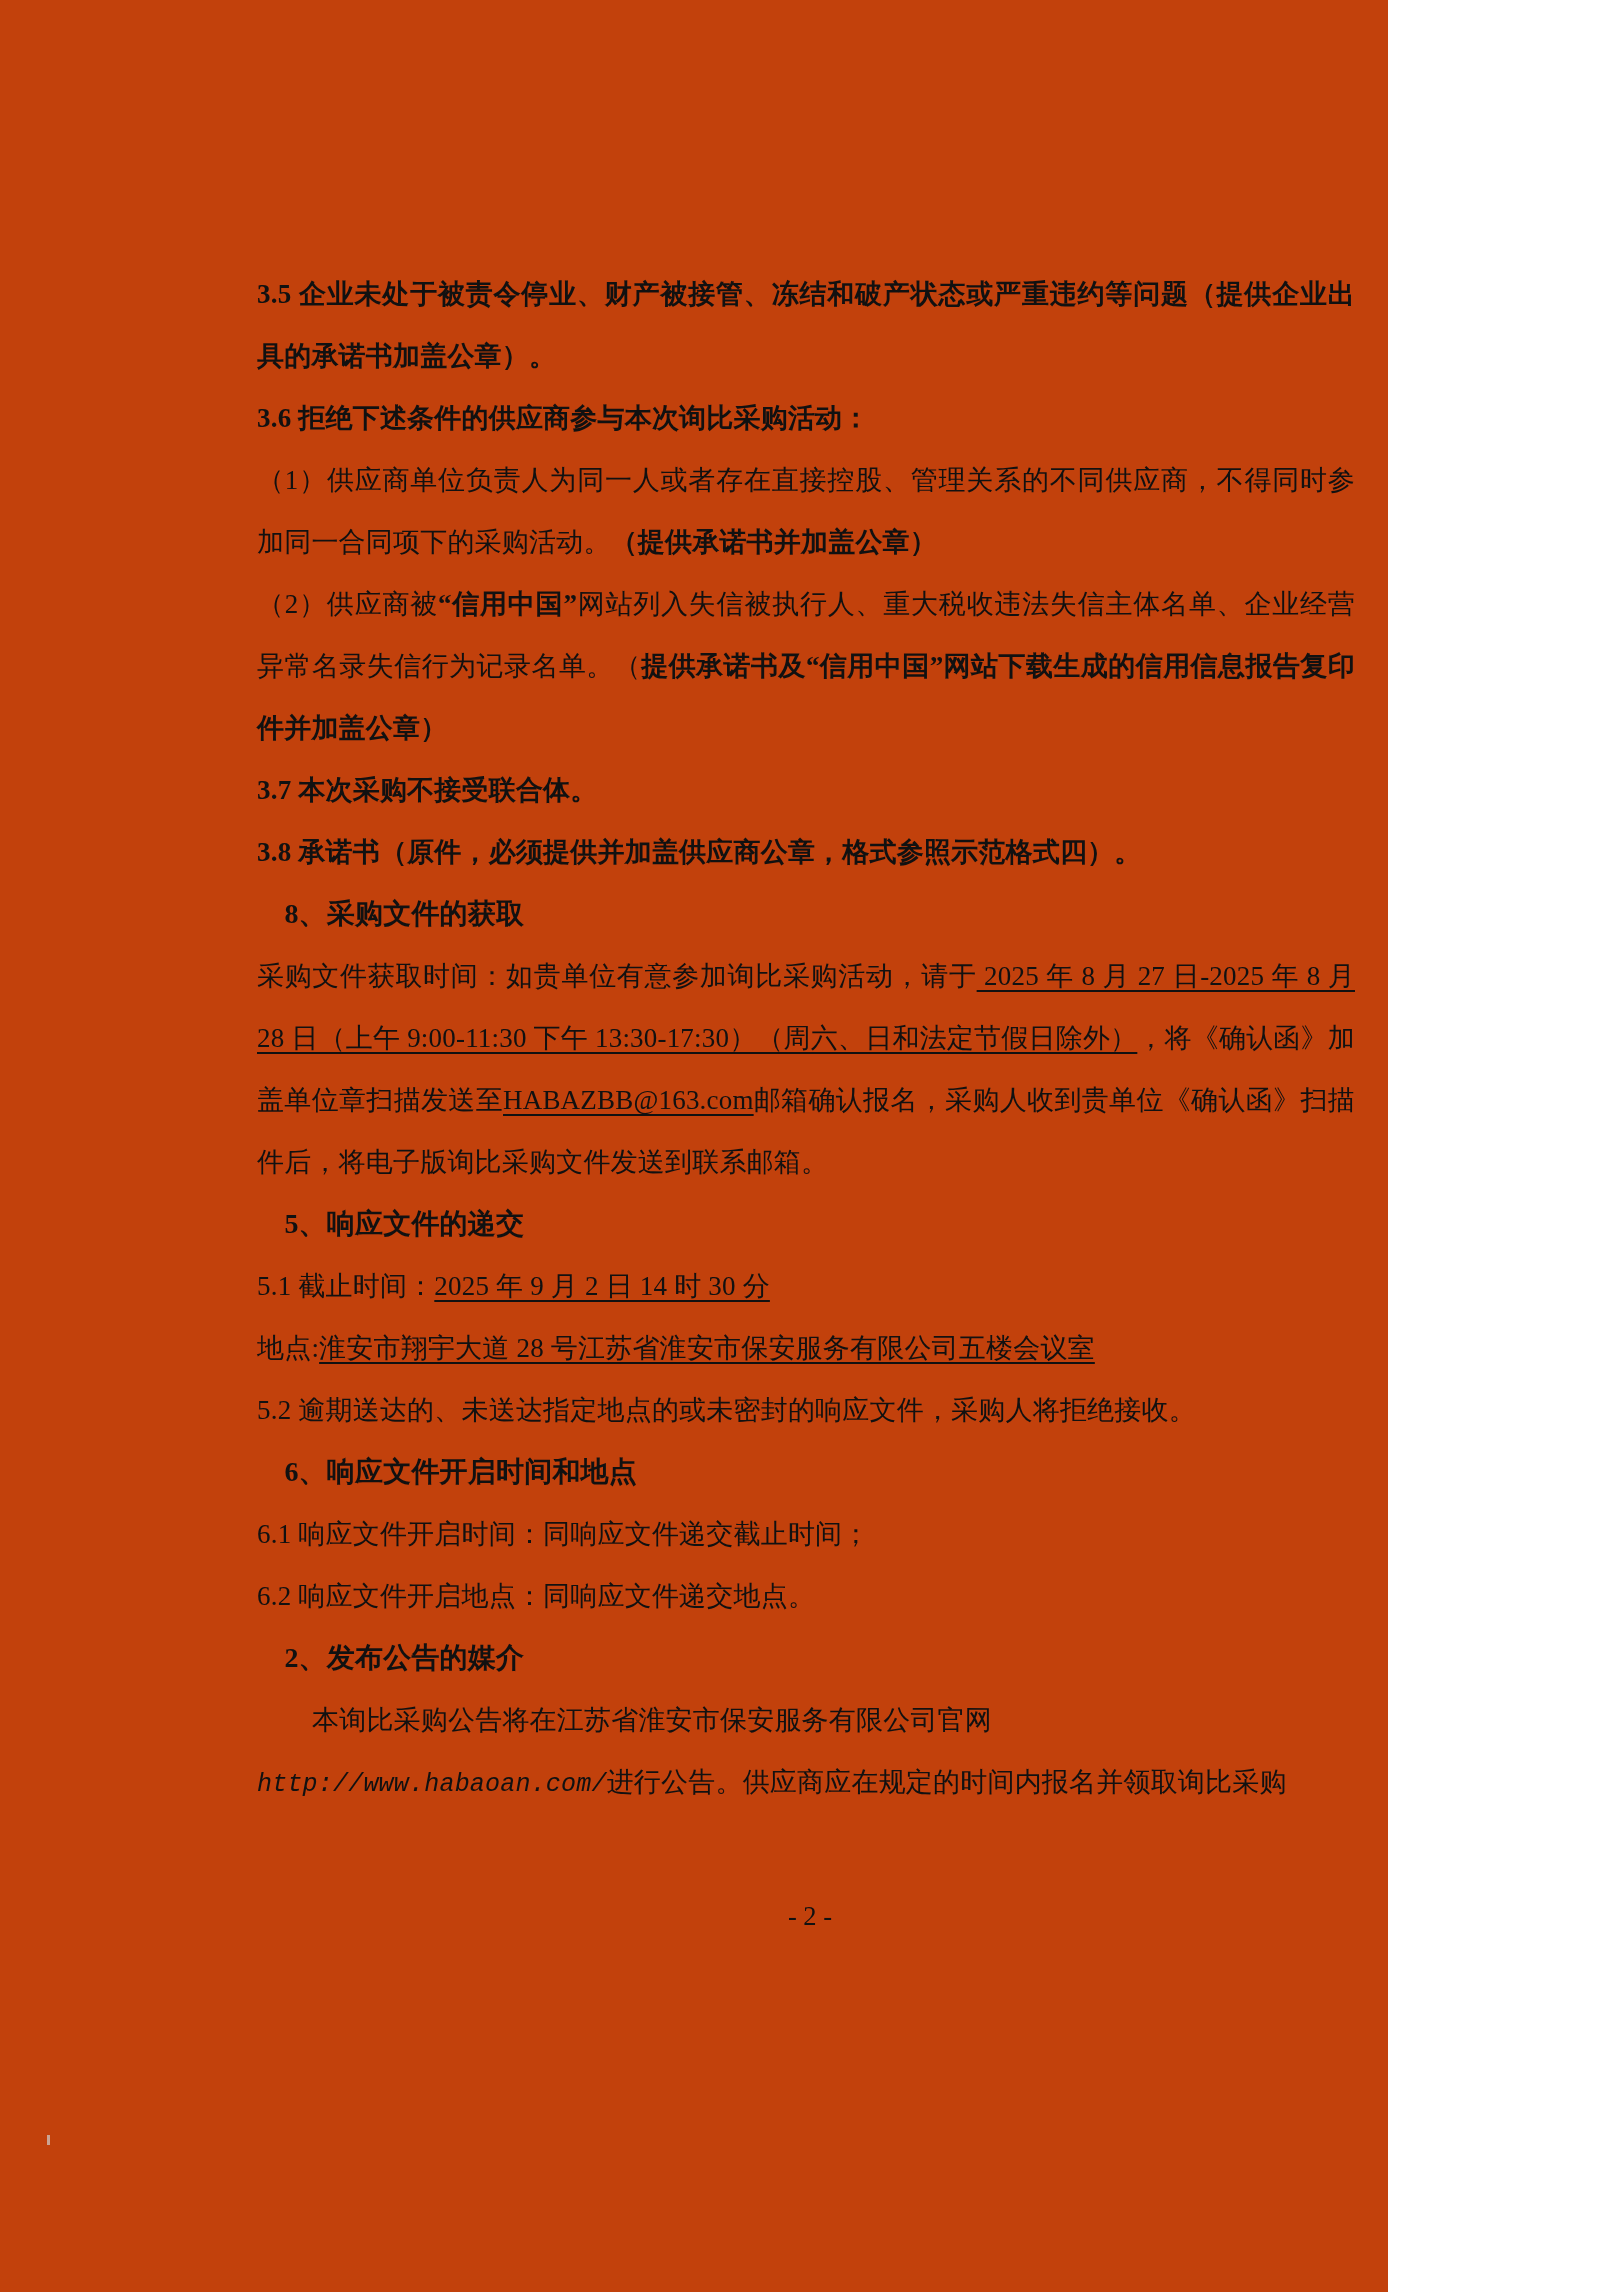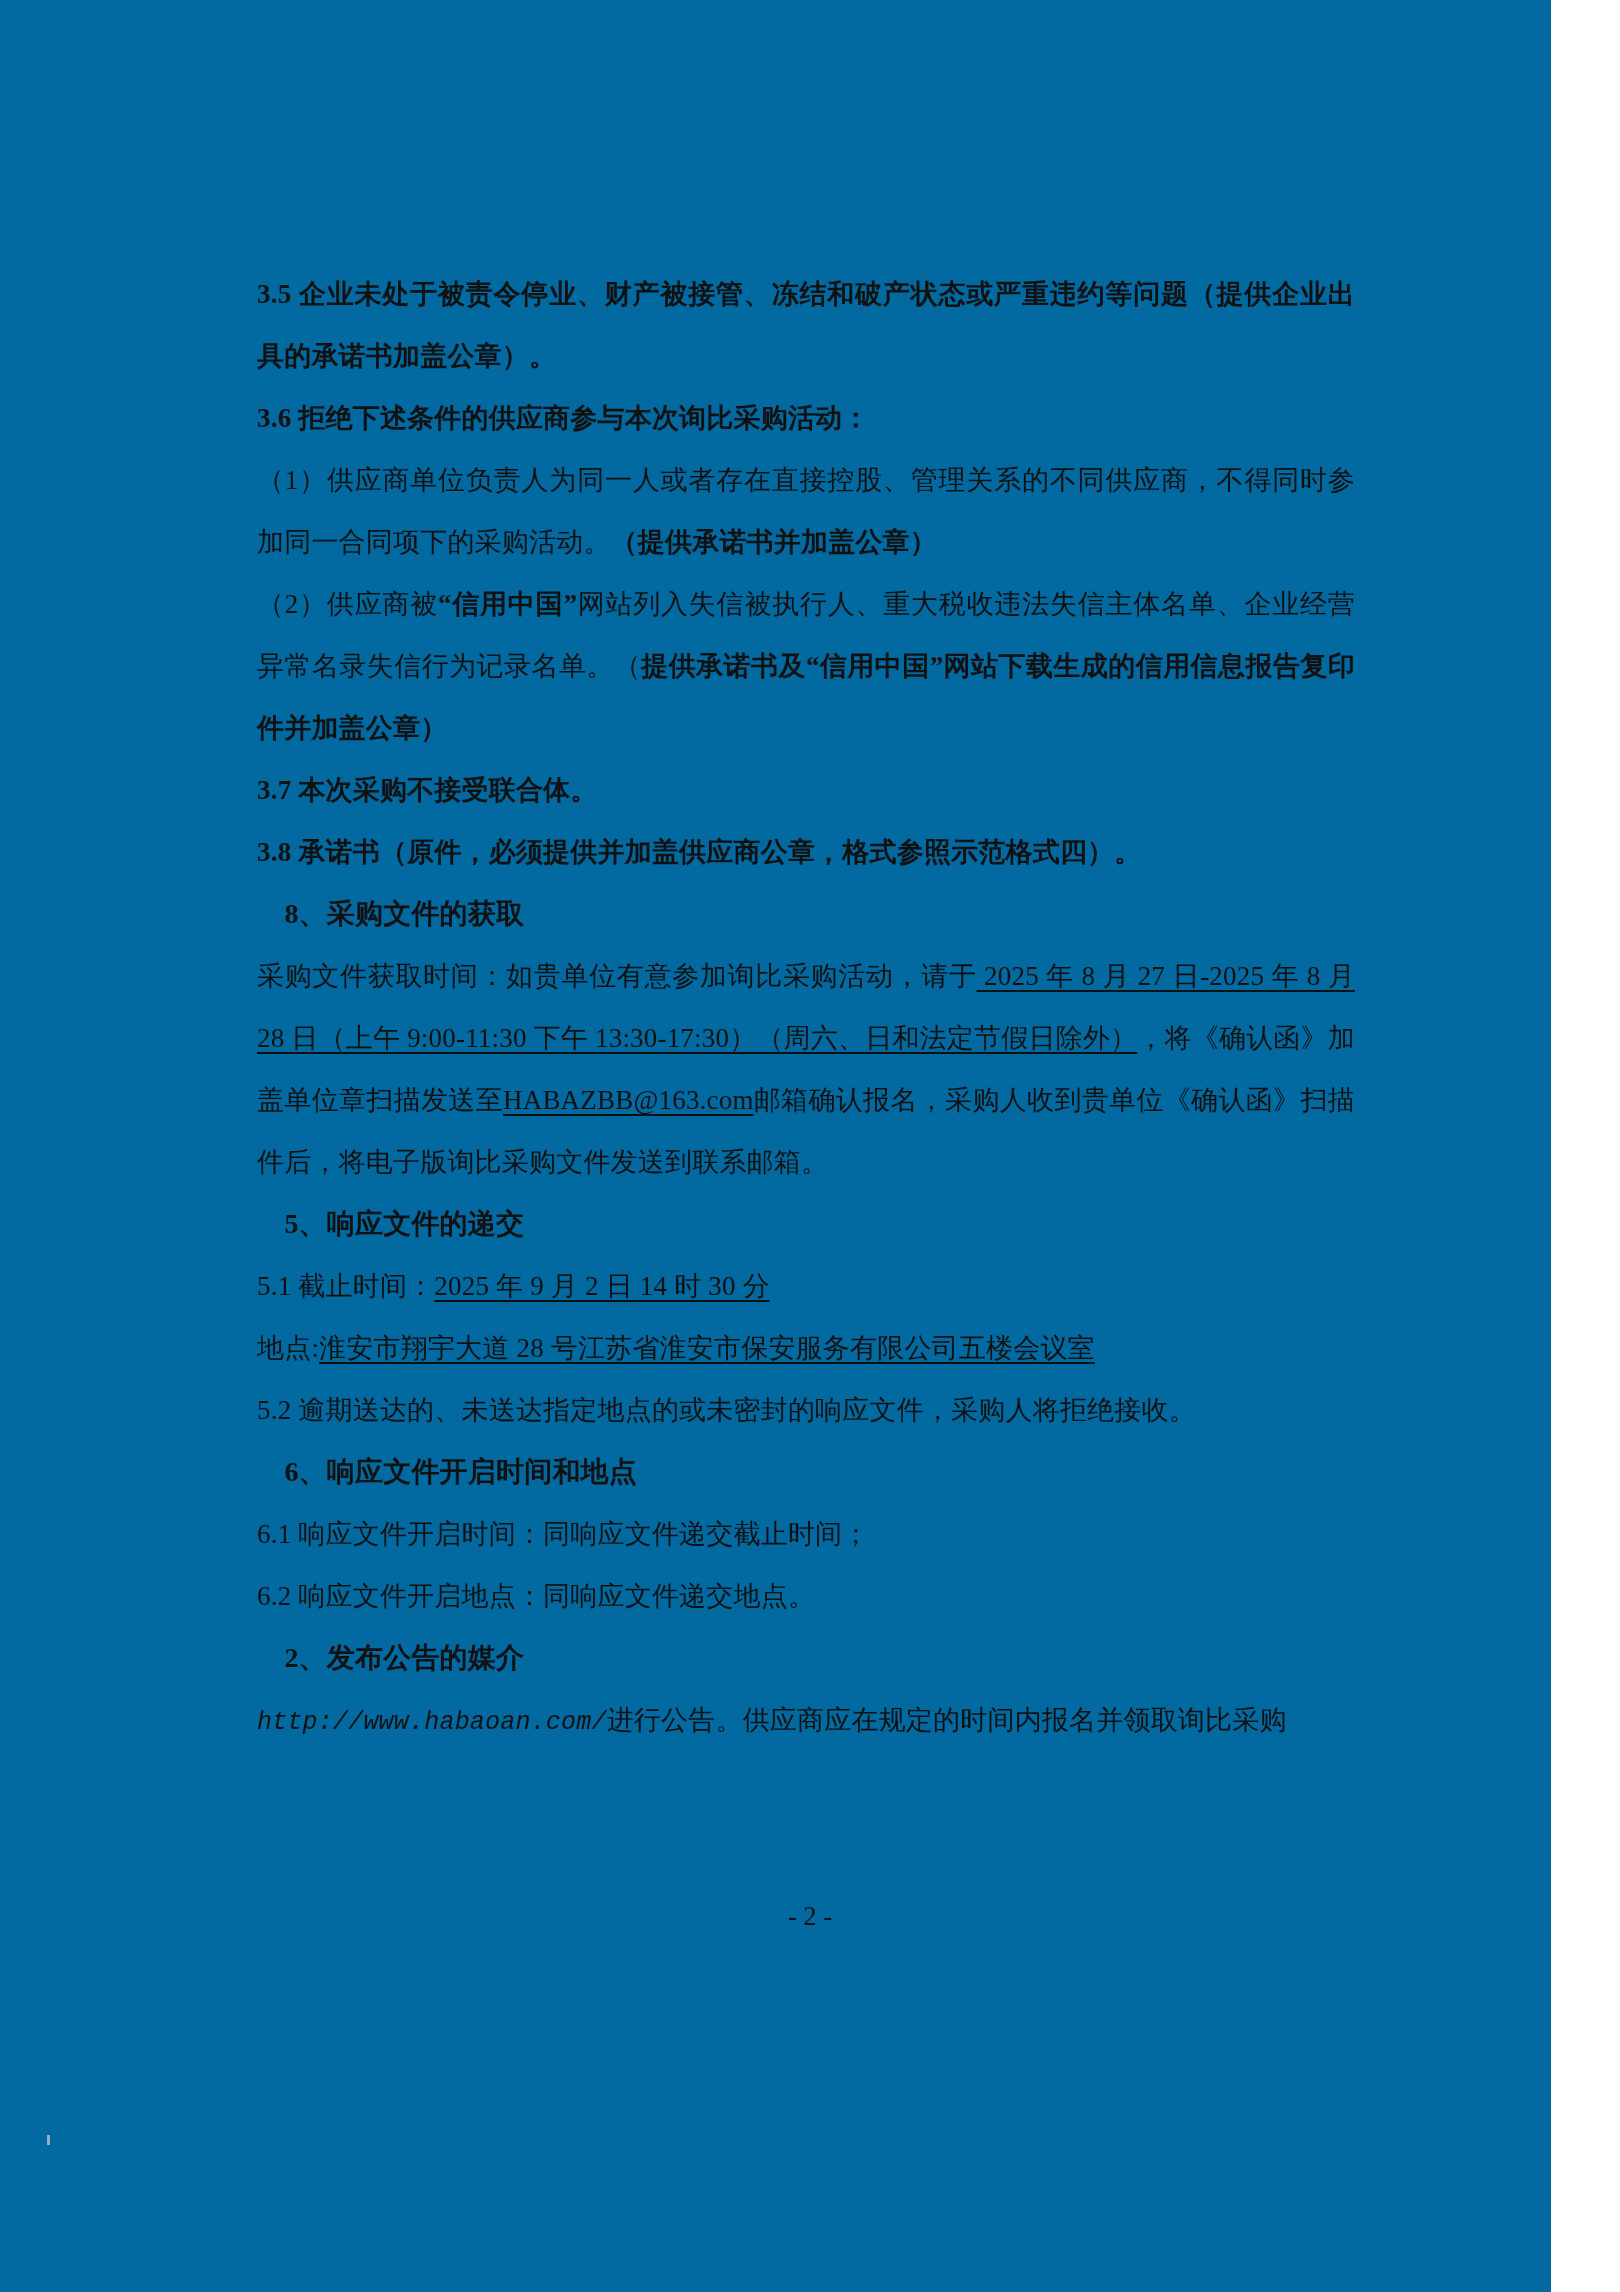--- a/index.html
+++ b/index.html
@@ -12,23 +12,23 @@
     height: 2293px;
     font-family: "Liberation Serif", "DejaVu Serif", serif;
     color: #111111;
     position: relative;
     overflow: hidden;
   }
   .page {
     position: absolute;
     left: 0;
     top: 0;
-    width: 1551px;
+    width: 1388px;
     height: 2293px;
-    background: #0369a1;
+    background: #c2410c;
   }
   .content {
     position: absolute;
     left: 257px;
     top: 263px;
     width: 1098px;
   }
   
   p {
     margin: 0 0 0 0;
@@ -121,20 +121,21 @@
     <p>5.2 逾期送达的、未送达指定地点的或未密封的响应文件，采购人将拒绝接收。</p>
 
     <p class="heading">6、响应文件开启时间和地点</p>
 
     <p>6.1 响应文件开启时间：同响应文件递交截止时间；</p>
 
     <p>6.2 响应文件开启地点：同响应文件递交地点。</p>
 
     <p class="heading">2、发布公告的媒介</p>
 
+    <p class="indent-2">本询比采购公告将在江苏省淮安市保安服务有限公司官网</p>
 
     <p>
       <span class="mono">http://www.habaoan.com/</span><span>进行公告。供应商应在规定的时间内报名并领取询比采购</span>
     </p>
 
   </div>
 
   <div class="pagenum">- 2 -</div>
 
   <div class="speck"></div>

